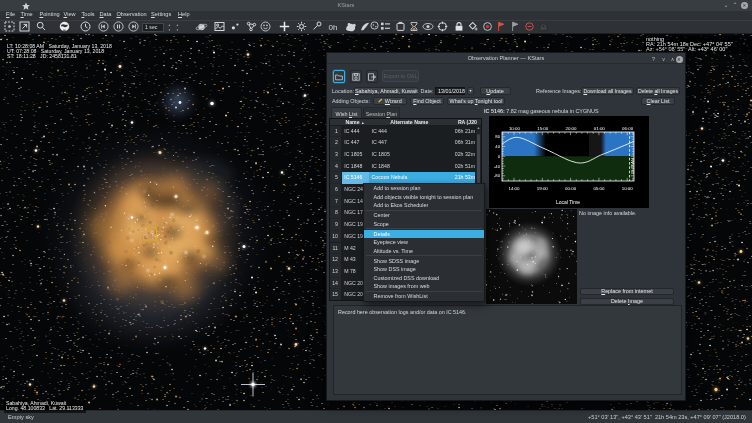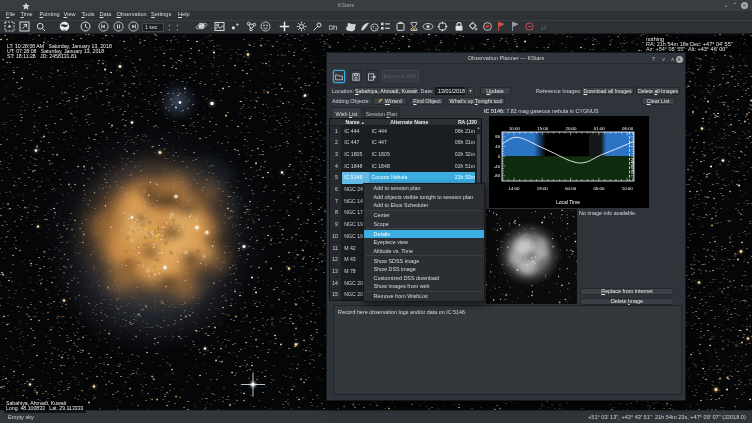--- a/index.html
+++ b/index.html
@@ -6,21 +6,21 @@
 .abs { position:absolute; }
 
 #titlebar { position:absolute; left:0; top:0; width:752px; height:10.5px; background:#383d42; }
 #titlebar span { position:absolute; left:320px; top:1.5px; width:52px; text-align:center;
   color:#9da2a7; font-size:5.6px; }
 #menubar { position:absolute; left:0; top:10.5px; width:752px; height:9px; background:#2e3237;
   color:#d8dadc; font-size:5.6px; }
 #menubar span { position:absolute; top:0.5px; }
 #toolbar { position:absolute; left:0; top:19.5px; width:752px; height:14px; background:#2e3237;
   border-top:1px solid #3a3e43; border-bottom:1px solid #1b1d20; }
-.ti { position:absolute; top:0.5px; height:11px; display:flex; align-items:flex-end; justify-content:center; }
+.ti { position:absolute; top:0.5px; height:11px; display:flex; align-items:flex-start; justify-content:center; }
 .tsec { position:absolute; left:142px; top:2px; width:22px; height:9px; background:#1d2023;
   border:1px solid #43474c; color:#d8dadc; font-size:5.2px; line-height:7.5px; padding-left:2px; }
 .tspin { position:absolute; top:2.5px; width:7px; height:9px; display:flex; flex-direction:column;
   color:#a9adb1; font-size:2.8px; line-height:4.5px; text-align:center; }
 #statusbar { position:absolute; left:0; top:410px; width:752px; height:13px; background:#31363b;
   border-top:1px solid #24272b; color:#cfd2d4; font-size:5.6px; }
 
 .obox { position:absolute; background:rgba(0,0,0,0.62); color:#f0f0f0; font-size:5.2px;
   line-height:5.2px; padding:1px 2px; white-space:pre; }
 

